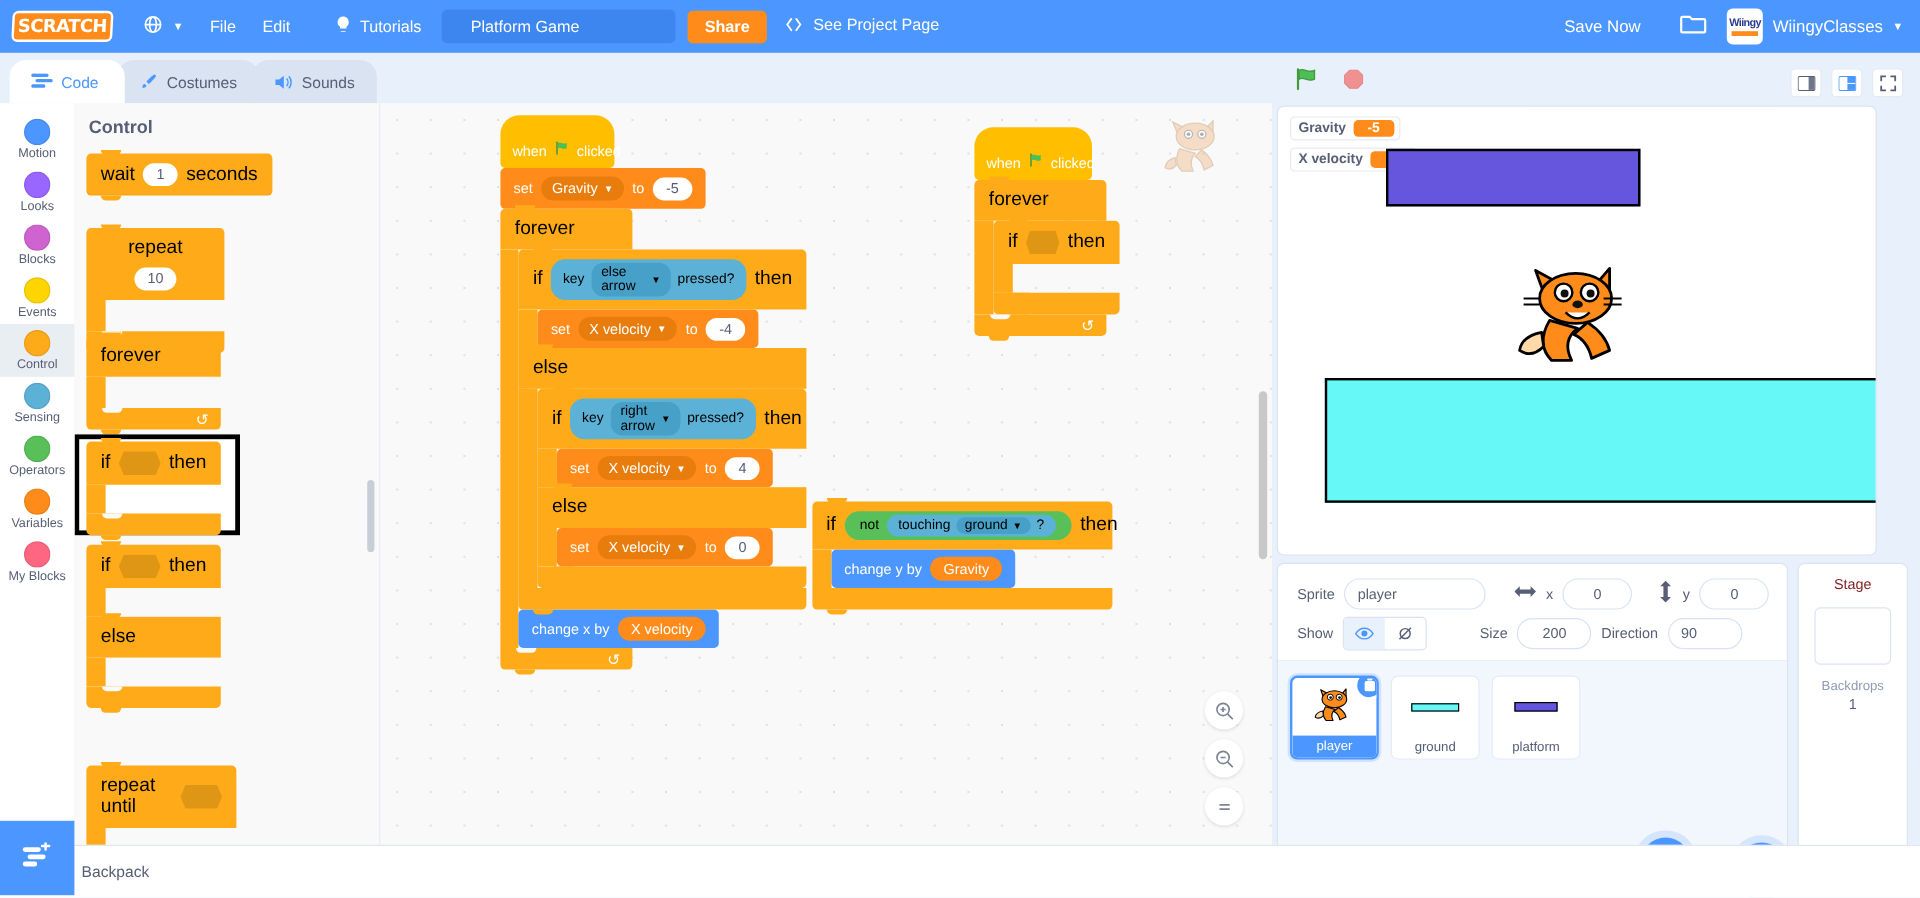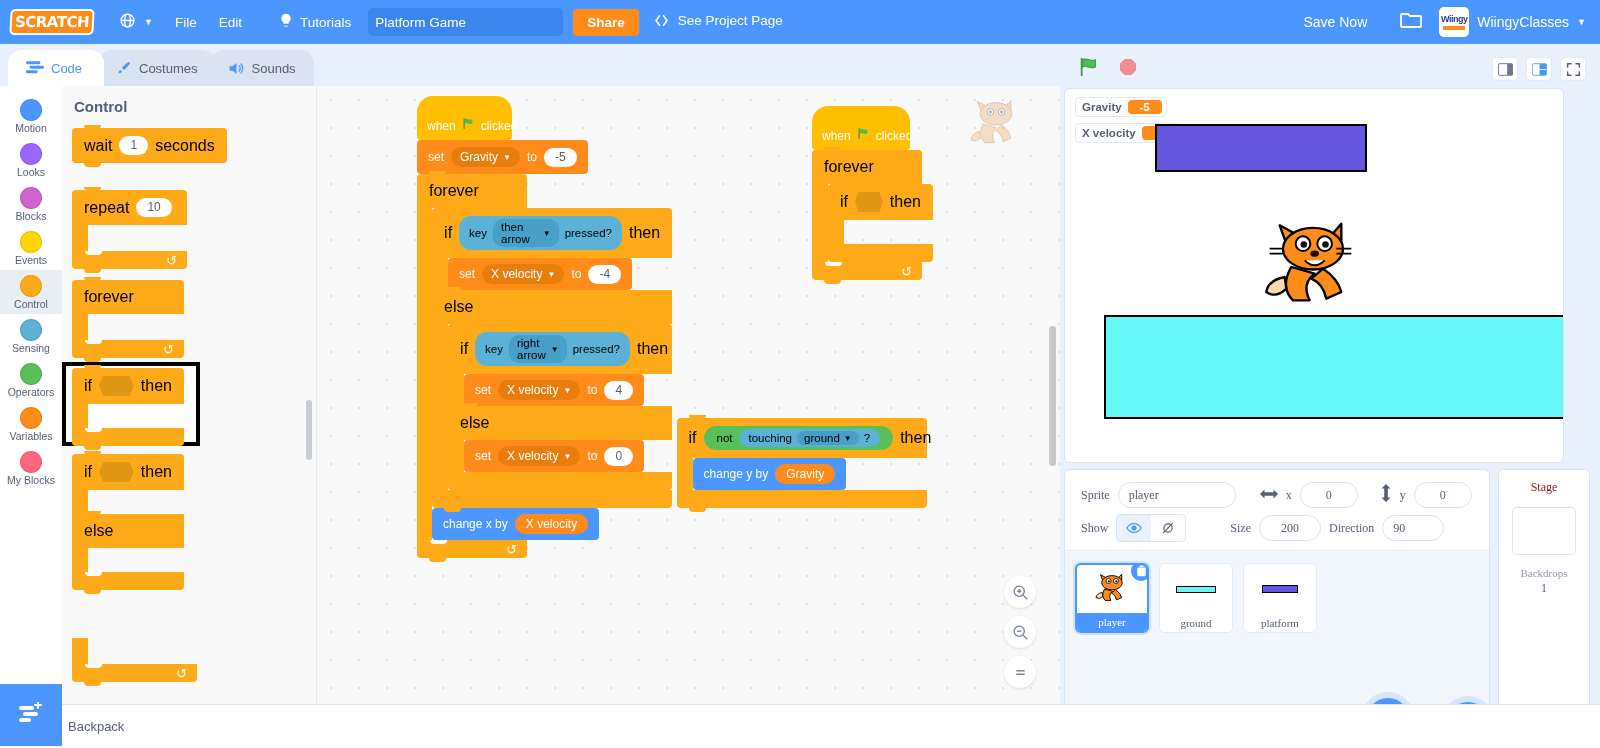--- a/index.html
+++ b/index.html
@@ -30,21 +30,21 @@
   .mb-item {
     color: #fff; font-size: 13.5px; padding: 6px 11px;
     display: flex; align-items: center; gap: 6px;
     white-space: nowrap; border-radius: 4px;
   }
   .globe-ic { display:inline-block; }
   .caret { font-size: 9px; margin-left: 2px; }
   .proj-title {
     width: 195px; height: 28px; border-radius: 5px;
     background: #3d86f0; border: none; outline: none;
-    color: #fff; font-size: 13.5px; padding: 0 7px;
+    color: #fff; font-size: 13.5px; padding: 0 24px;
     margin-left: 6px; font-family: "Liberation Sans", sans-serif;
   }
   .share-btn {
     background: #ff8c1a; color: #fff; font-size: 13.5px;
     font-weight: bold; border-radius: 4px; padding: 6px 14px;
     margin-left: 10px;
   }
   .seeproj {
     color: #fff; font-size: 13.5px; margin-left: 14px;
     display: flex; gap: 8px;
@@ -519,21 +519,21 @@
       <div style="position:absolute;left:10px;top:8px;">
         <div class="stack">
           <span>wait</span>
           <span class="oval">1</span>
           <span>seconds</span>
         </div>
       </div>
 
       <div style="position:absolute;left:10px;top:70px;">
         <div class="c-wrap">
-          <div class="c-top" style="width:115px;">
+          <div class="c-top" style="width:115px;flex-direction:column;">
             <span>repeat</span>
             <span class="oval">10</span>
           </div>
           <div class="c-mouth">
               <div class="c-arm" style="height:26px;"></div>
               <div style="width:99px;"></div>
             </div>
           <div class="c-bot" style="width:115px;">
             <span class="notch"></span>
               <span class="loop-arrow">↻</span>
@@ -595,20 +595,24 @@
             </div>
           <div class="c-bot" style="width:112px;">
               <span class="notch"></span>
             </div>
         </div>
       </div>
 
 
       <div style="position:absolute;left:10px;top:518px;">
         <div class="c-wrap">
+          <div class="c-top" style="width:125px;">
+            <span>repeat until</span>
+            <span class="hexslot"></span>
+          </div>
           <div class="c-mouth">
               <div class="c-arm" style="height:26px;"></div>
               <div style="width:109px;"></div>
             </div>
           <div class="c-bot" style="width:125px;">
             <span class="notch"></span>
               <span class="loop-arrow">↻</span>
           </div>
         </div>
       </div>
@@ -673,21 +677,21 @@
           <div class="c-arm" style="width:16px;"></div>
           <div>
 
             
             <div class="c-wrap">
               <div class="c-top" style="width:240px;">
                 <span>if</span>
                 <span style="background:#5cb1d6;border-radius:12px;padding:3px 10px;display:inline-flex;gap:6px;align-items:center;font-size:11.5px;">
                   <span>key</span>
                   <span style="background:#47a0c7;border-radius:10px;padding:2px 8px;display:inline-flex;gap:5px;align-items:center;">
-                    <span>then arrow</span>
+                    <span>else arrow</span>
                     <span style="font-size:8px">▼</span>
                   </span>
                   <span>pressed?</span>
                 </span>
                 <span>then</span>
               </div>
               <div style="display:flex;">
                 <div class="c-arm" style="width:16px;"></div>
                 <div>
                   <div style="background:#ff8c1a;border-radius:4px;display:inline-flex;align-items:center;
@@ -921,21 +925,21 @@
           <circle cx="37" cy="14" r="4.4" fill="#fff" stroke="#000" stroke-width="1.2"></circle>
           <circle cx="24.5" cy="14.5" r="2" fill="#111"></circle>
             <circle cx="37.5" cy="14.5" r="2" fill="#111"></circle>
           <ellipse cx="31" cy="20" rx="2.6" ry="1.9" fill="#111"></ellipse>
           <path d="M25 24 q6 6 12 0" fill="#fff" stroke="#000" stroke-width="1.2"></path>
           <path d="M12 17h-8M12 20h-8M44 17h9M44 20h9" stroke="#000" stroke-width="1"></path>
         </svg>
       </div>
     </div>
 
-    <div style="display:flex; gap:8px; flex:1; min-height:0;font-family:Liberation Serif, serif;">
+    <div style="display:flex; gap:8px; flex:1; min-height:0;">
       <div class="spritepanel">
         <div class="sp-info">
           <span class="sp-lbl">Sprite</span>
           <span class="sp-field" style="width:118px;">
             <span>player</span>
           </span>
           <span style="margin-left:16px;">
             <svg width="18" height="12" viewBox="0 0 20 12" fill="#575e75">
               <path d="M0 6 L5 1 L5 4 L15 4 L15 1 L20 6 L15 11 L15 8 L5 8 L5 11 Z"></path>
             </svg>

